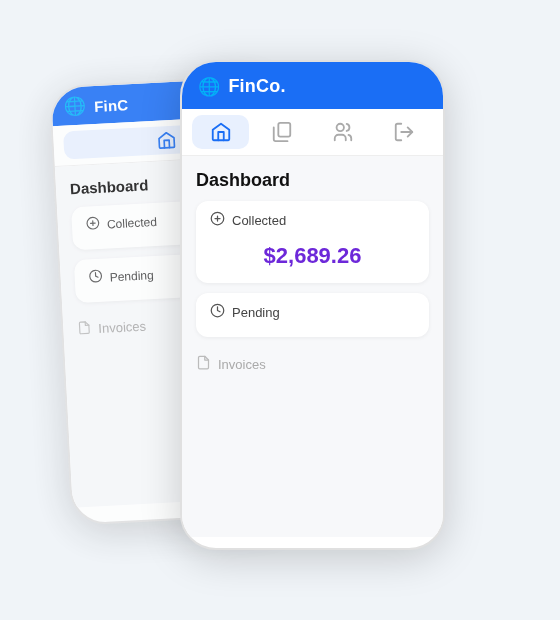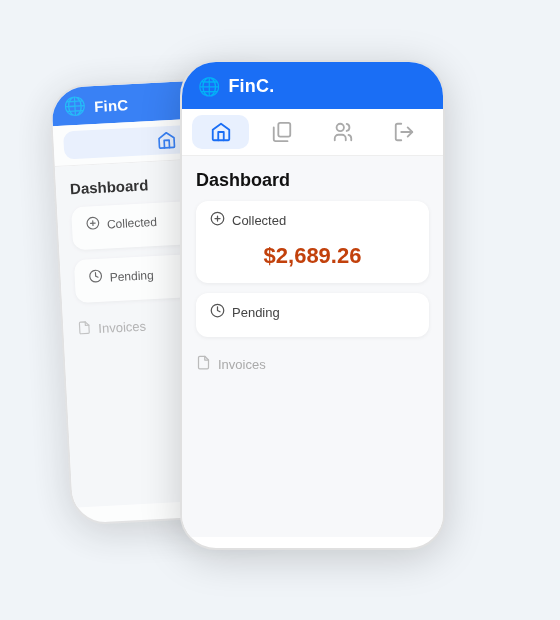--- a/index.html
+++ b/index.html
@@ -125,21 +125,21 @@
       margin-bottom: 6px;
     }
     .card-label .card-icon {
       font-size: 15px;
       color: #555;
     }
 
     .card-amount {
       font-size: 22px;
       font-weight: 700;
-      color: #c2410c;
+      color: #6d28d9;
       text-align: center;
       padding: 8px 0 4px;
     }
 
     
     .phone-back .page-title { font-size: 15px; }
     .phone-back .card-label { font-size: 12px; }
     .phone-back .phone-header .app-name { font-size: 15px; }
     .phone-back .nav-item { font-size: 17px; padding: 4px 2px; }
     .phone-back .phone-header { padding: 11px 12px 9px; }
@@ -210,21 +210,21 @@
       </span>
       <span>Invoices</span>
     </div>
   </div>
 </div>
 
 <div class="phone phone-front">
 
   <div class="phone-header">
     <span class="logo-icon">🌐</span>
-    <span class="app-name">FinC.</span>
+    <span class="app-name">FinCo.</span>
   </div>
 
   <div class="phone-nav">
     <div class="nav-item active">
       <svg width="22" height="22" viewBox="0 0 24 24" fill="none" stroke="#1a6ef5" stroke-width="2" stroke-linecap="round" stroke-linejoin="round">
         <path d="M3 9.5L12 3l9 6.5V20a1 1 0 0 1-1 1H4a1 1 0 0 1-1-1V9.5z"></path>
           <polyline points="9 21 9 12 15 12 15 21"></polyline>
       </svg>
     </div>
     <div class="nav-item">

